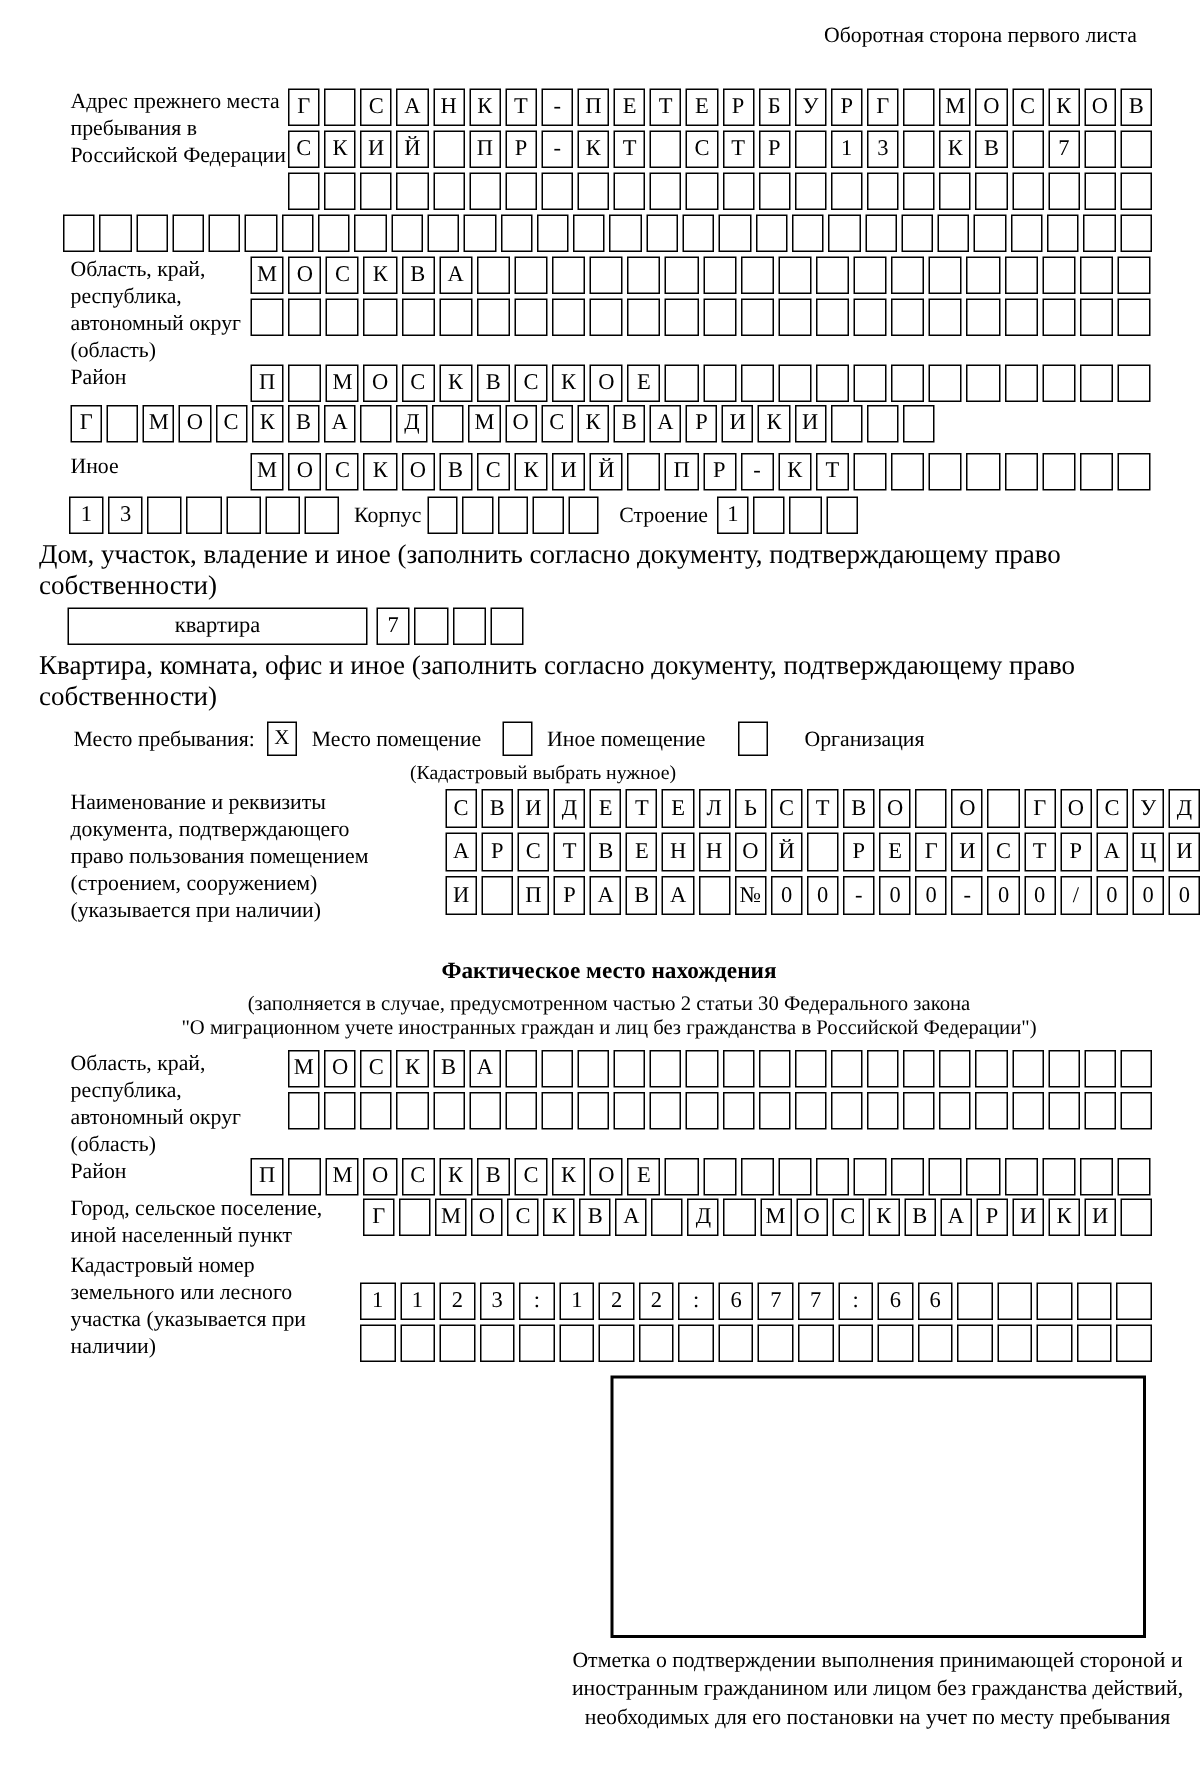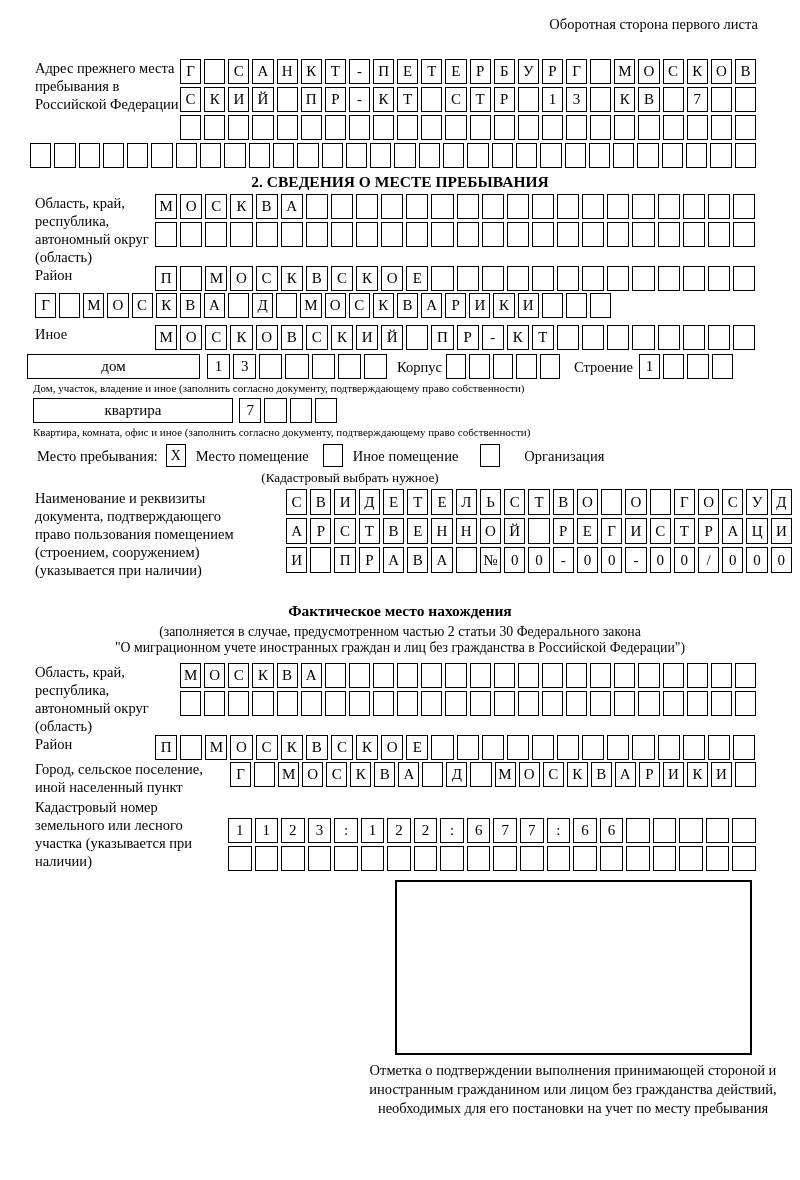--- a/index.html
+++ b/index.html
@@ -1,19 +1,19 @@
 <!DOCTYPE html>
 <html><head>
 <meta charset="utf-8">
 <style>
   html,body{margin:0;padding:0;background:#fff;}
   .page{
     width:800px;height:1180px;background:#fff;color:#000;
     font-family:"Liberation Serif","DejaVu Serif",serif;
-    position:relative;overflow:hidden;box-sizing:border-box;
+    position:relative;overflow:hidden;box-sizing:border-box;padding-left:12px;
   }
   .corner-note{font-size:14.5px;text-align:right;padding:16px 42px 0 0;}
   .flabel{font-size:14.5px;line-height:18px;}
   .field{display:flex;align-items:flex-start;}
   .rows{display:flex;flex-direction:column;gap:3px;}
   .grid{display:flex;gap:3px;}
   .cell{
     flex:1 1 0;height:25px;border:1.5px solid #000;background:#fff;
     display:flex;align-items:center;justify-content:center;
     font-size:15px;box-sizing:border-box;min-width:0;
@@ -21,21 +21,21 @@
   .doc-grid .cell{height:26px;}
   .wide-box{
     border:1.5px solid #000;height:25px;display:flex;align-items:center;
     justify-content:center;font-size:15px;box-sizing:border-box;
   }
   .cbox{
     width:20px;height:23px;border:1.5px solid #000;display:flex;
     align-items:center;justify-content:center;font-size:14px;box-sizing:border-box;
   }
   .note-c{font-size:13.2px;text-align:center;}
-  .note-l{font-size:11px;margin-left:33px;}
+  .note-l{font-size:18px;margin-left:14px;}
   .title{font-size:15.5px;font-weight:bold;text-align:center;}
   .sub{font-size:13.8px;text-align:center;}
   .stamp-box{border:2px solid #000;box-sizing:border-box;background:#fff;}
   .confirm{font-size:14.5px;line-height:19px;text-align:center;}
 </style>
 </head>
 <body>
 
 <div class="page">
 
@@ -150,21 +150,20 @@
       <span class="cell"></span>
       <span class="cell"></span>
       <span class="cell"></span>
       <span class="cell"></span>
       <span class="cell"></span>
       <span class="cell"></span>
       <span class="cell"></span>
       <span class="cell"></span>
     </div>
 
-  <div class="title" style="margin-top:5px;">2. СВЕДЕНИЯ О МЕСТЕ ПРЕБЫВАНИЯ</div>
 
   <div class="field" style="margin:3px 0 0 35px;min-height:72px;">
     <div class="flabel" style="width:120px;">Область, край, республика, автономный округ (область)</div>
     <div class="rows" style="width:600px;">
       <div class="grid">
           <span class="cell">М</span>
           <span class="cell">О</span>
           <span class="cell">С</span>
           <span class="cell">К</span>
           <span class="cell">В</span>
@@ -300,21 +299,20 @@
         <span class="cell"></span>
         <span class="cell"></span>
         <span class="cell"></span>
         <span class="cell"></span>
         <span class="cell"></span>
         <span class="cell"></span>
       </div>
   </div>
 
   <div class="field" style="margin:4px 0 0 27px;align-items:center;">
-    <div class="wide-box" style="width:173px;">дом</div>
     <div class="grid" style="width:180px;margin-left:7px;">
         <span class="cell">1</span>
         <span class="cell">3</span>
         <span class="cell"></span>
         <span class="cell"></span>
         <span class="cell"></span>
         <span class="cell"></span>
         <span class="cell"></span>
       </div>
     <div class="flabel" style="margin-left:10px;">Корпус</div>

